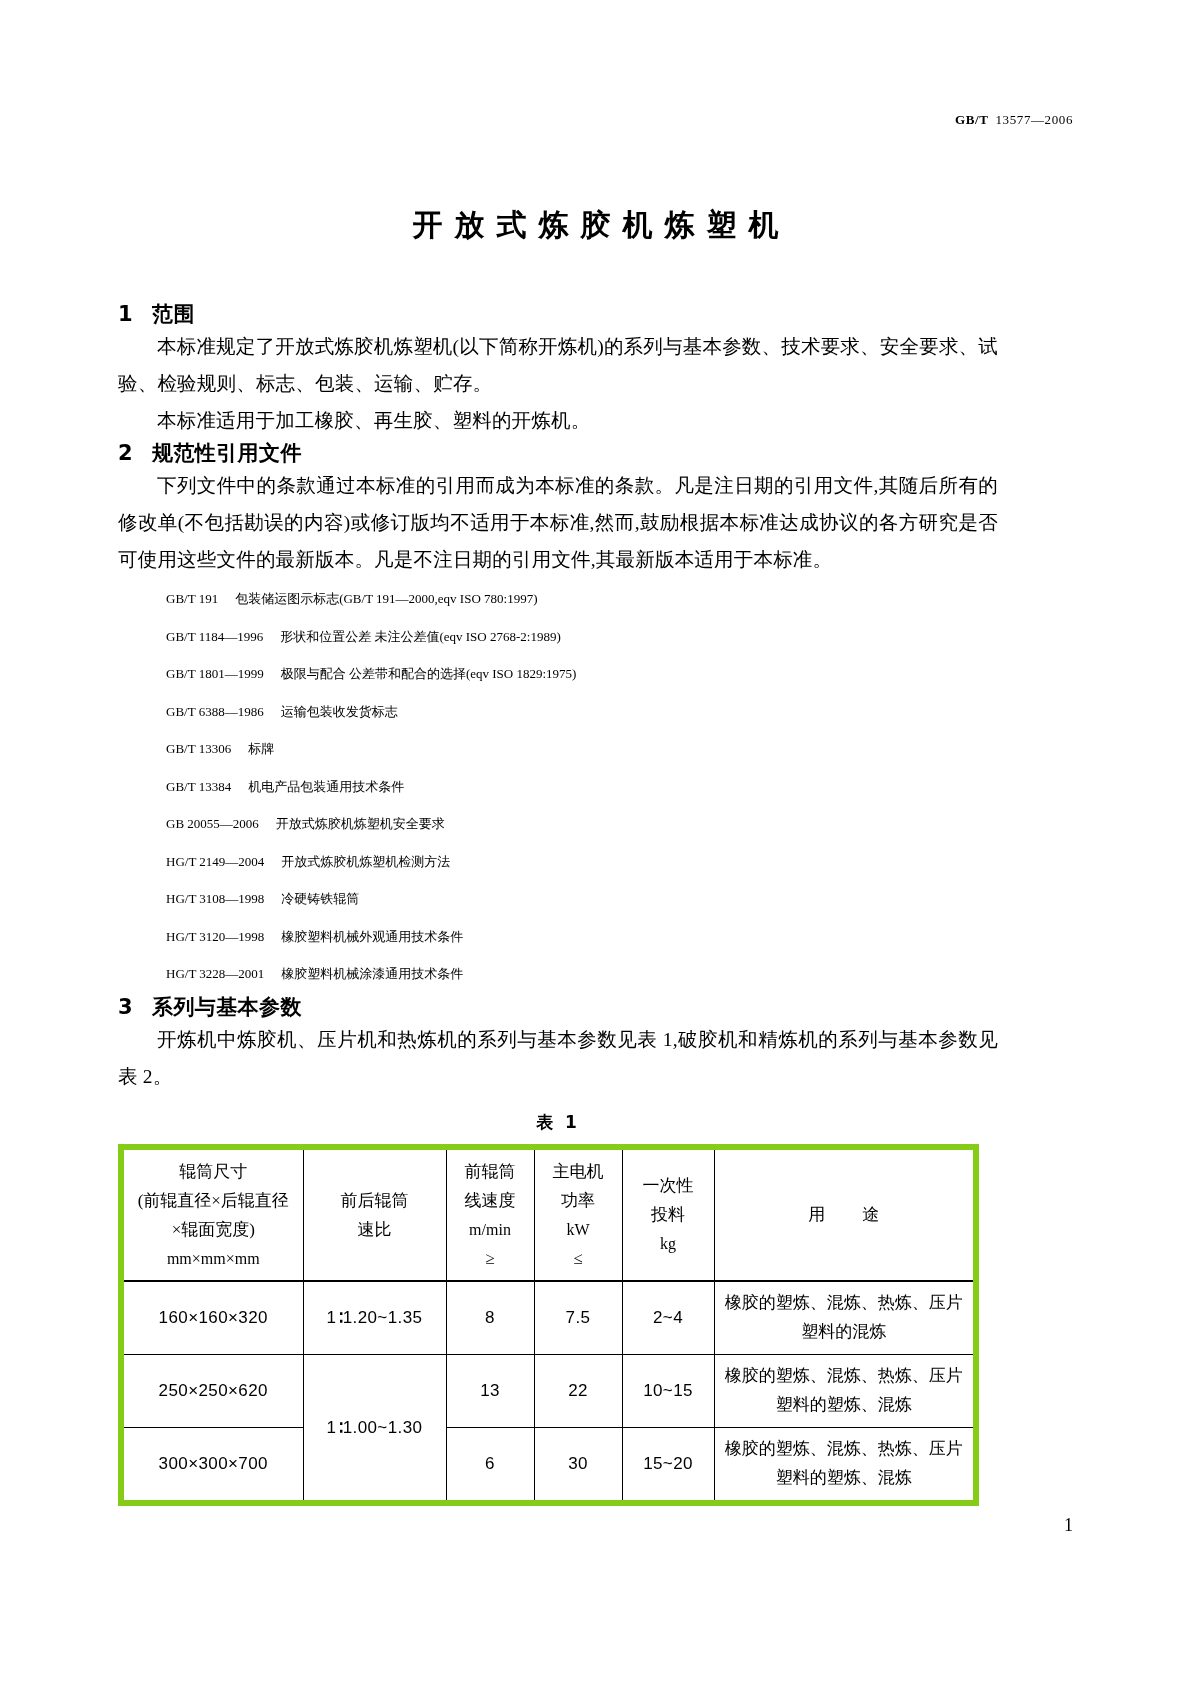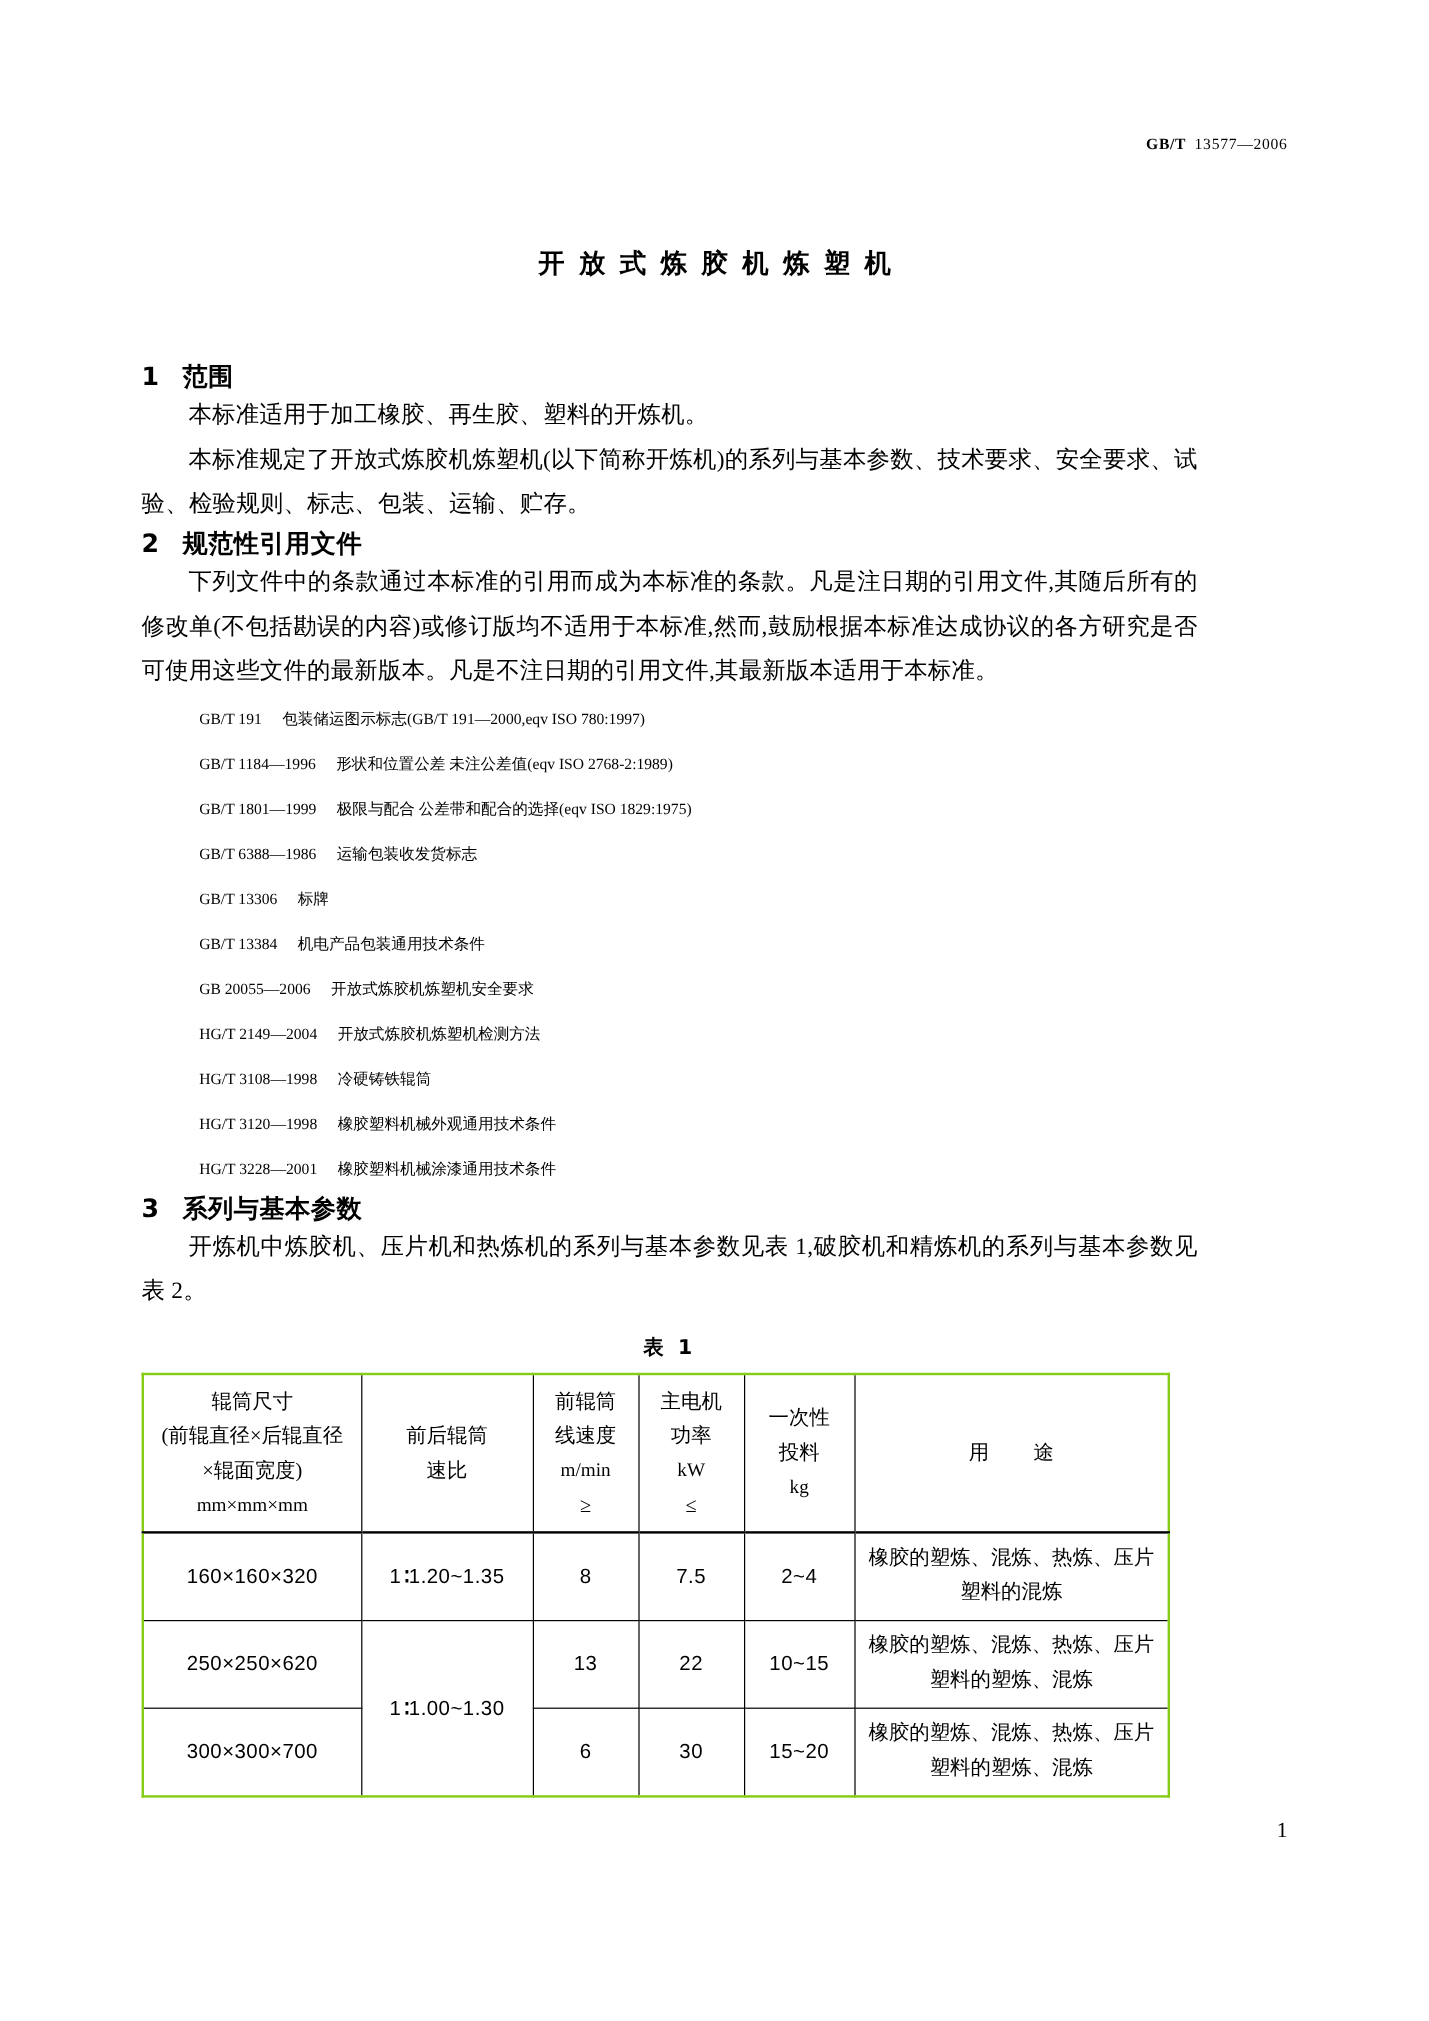--- a/index.html
+++ b/index.html
@@ -44,21 +44,21 @@
   }
 
   
   .doc-title {
     position: absolute;
     top: 205px;
     left: 0;
     width: 1191px;
     text-align: center;
     font-family: "DejaVu Sans", "Liberation Sans", sans-serif;
-    font-size: 22px;
+    font-size: 30px;
     font-weight: bold;
     letter-spacing: 12px;
     text-indent: 12px;
   }
 
   
   .content {
     position: absolute;
     top: 300px;
     left: 118px;
@@ -138,21 +138,21 @@
     vertical-align: middle;
     font-weight: normal;
     font-size: 17px;
     line-height: 29px;
     padding: 7px 4px;
   }
   table.spec-table thead th {
     border-bottom: 2px solid #000;
   }
   table.spec-table {
-    border: 2px solid #84cc16;
+    border: 6px solid #84cc16;
   }
   .col-size    { width: 182px; }
   .col-ratio   { width: 143px; }
   .col-speed   { width: 88px; }
   .col-power   { width: 88px; }
   .col-charge  { width: 92px; }
   .col-use     { width: 262px; }
 
   .hdr-line { display: block; }
   .hdr-unit {
@@ -199,22 +199,22 @@
     <span class="std-prefix">GB/T</span><span class="std-number">13577—2006</span>
   </div>
 
   <div class="doc-title">开放式炼胶机炼塑机</div>
 
   <div class="content">
 
     <h2 class="sec-head sec-1">
       <span class="sec-no">1</span><span>范围</span>
     </h2>
+    <p class="para indent p-first">本标准规定了开放式炼胶机炼塑机(以下简称开炼机)的系列与基本参数、技术要求、安全要求、试验、检验规则、标志、包装、运输、贮存。</p>
     <p class="para indent p-next">本标准适用于加工橡胶、再生胶、塑料的开炼机。</p>
-    <p class="para indent p-first">本标准规定了开放式炼胶机炼塑机(以下简称开炼机)的系列与基本参数、技术要求、安全要求、试验、检验规则、标志、包装、运输、贮存。</p>
 
     <h2 class="sec-head sec-2">
       <span class="sec-no">2</span><span>规范性引用文件</span>
     </h2>
     <p class="para indent p-sec2">下列文件中的条款通过本标准的引用而成为本标准的条款。凡是注日期的引用文件,其随后所有的修改单(不包括勘误的内容)或修订版均不适用于本标准,然而,鼓励根据本标准达成协议的各方研究是否可使用这些文件的最新版本。凡是不注日期的引用文件,其最新版本适用于本标准。</p>
 
     <ul class="ref-list">
       <li><span class="ref-code">GB/T 191</span><span class="ref-title">包装储运图示标志(GB/T 191—2000,eqv ISO 780:1997)</span></li>
       <li><span class="ref-code">GB/T 1184—1996</span><span class="ref-title">形状和位置公差  未注公差值(eqv ISO 2768-2:1989)</span></li>
       <li><span class="ref-code">GB/T 1801—1999</span><span class="ref-title">极限与配合  公差带和配合的选择(eqv ISO 1829:1975)</span></li>

